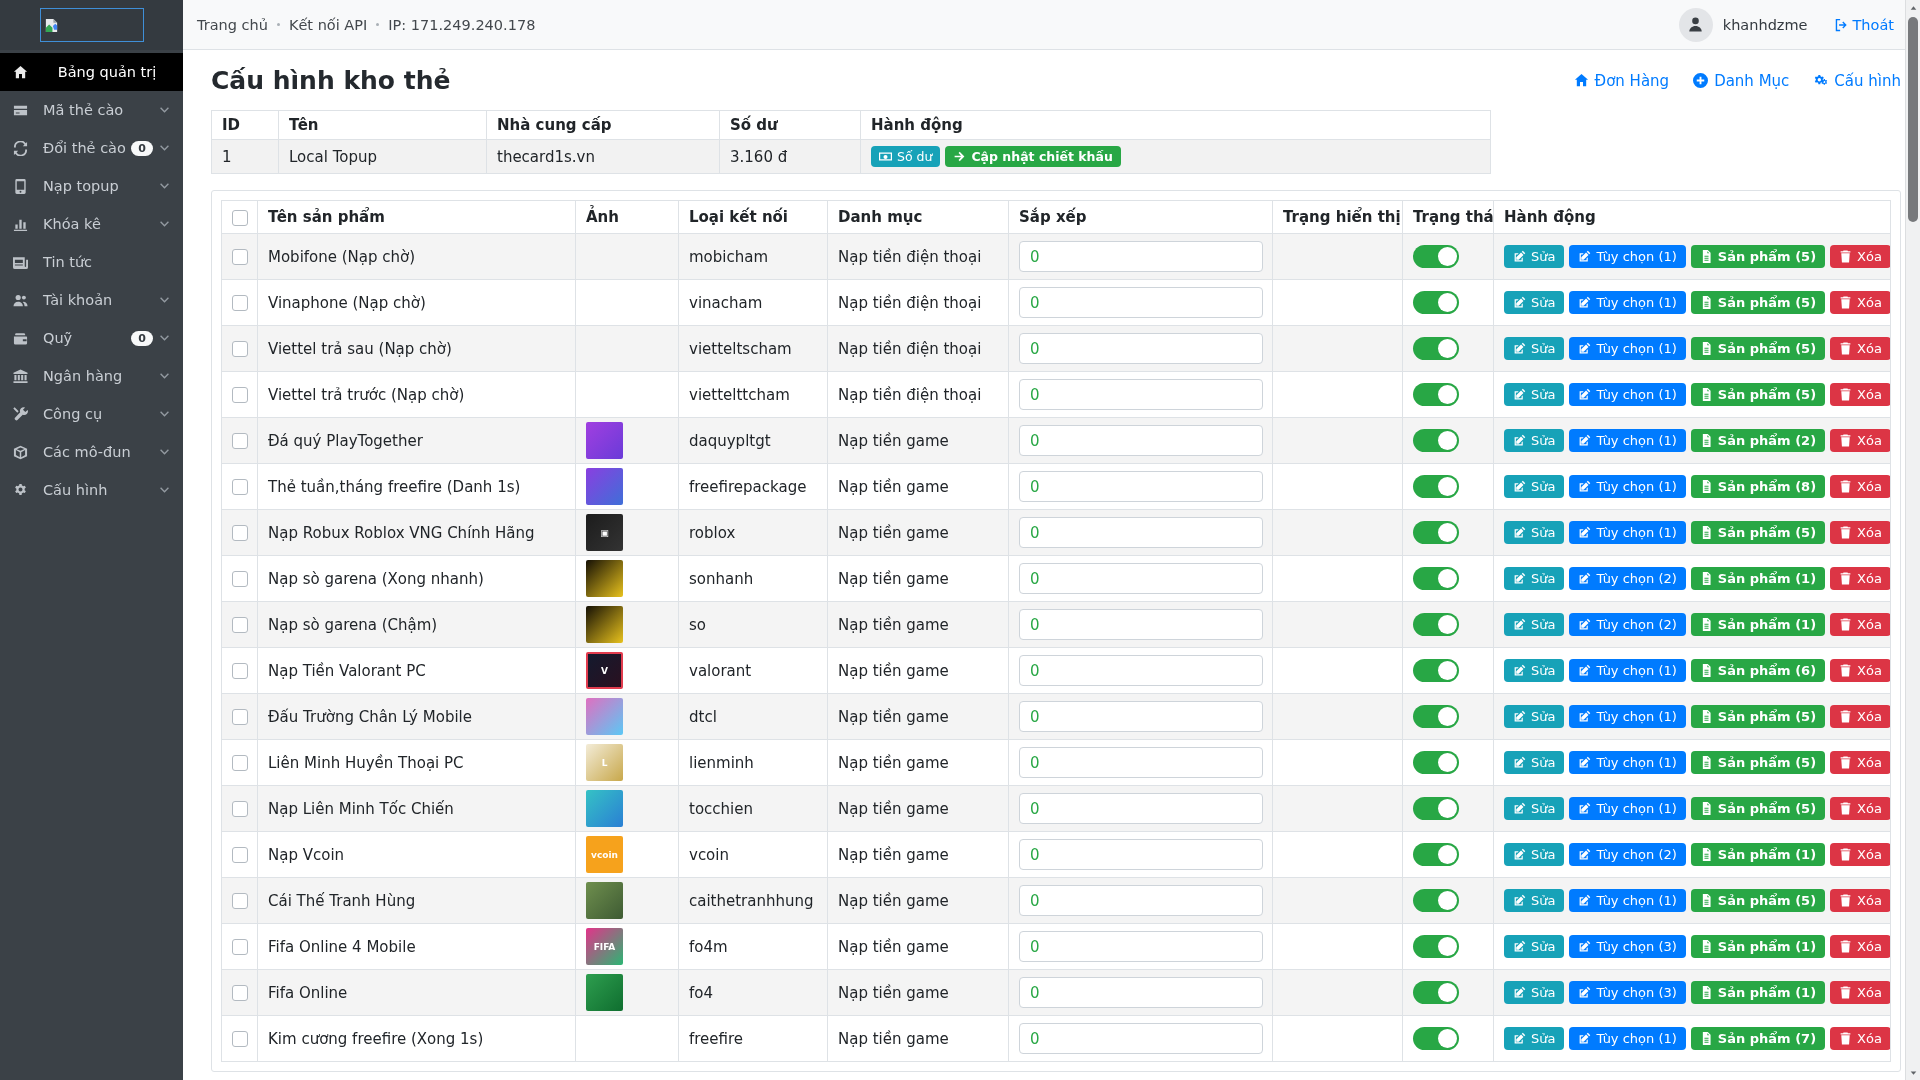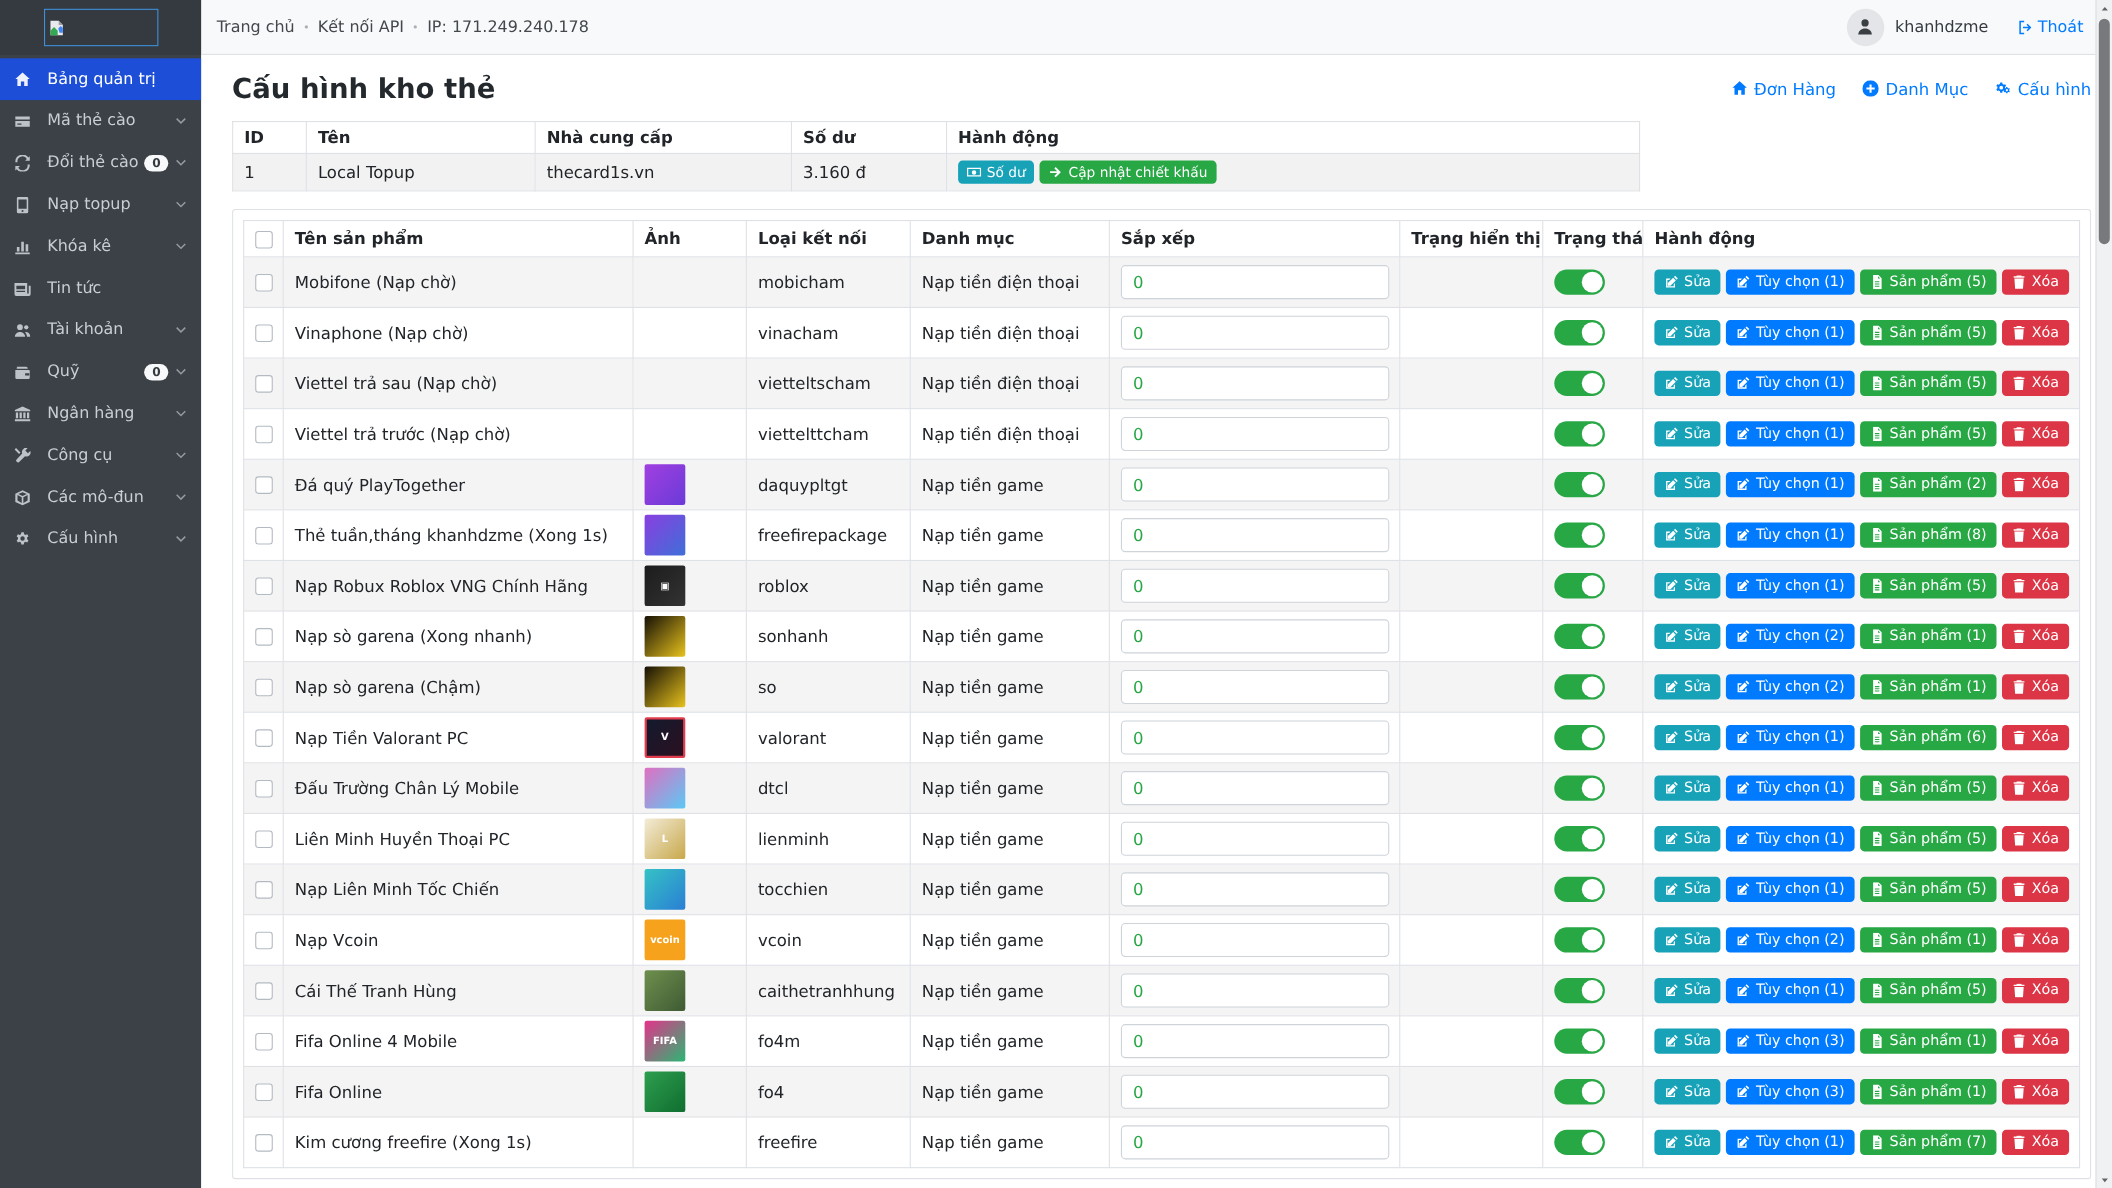--- a/index.html
+++ b/index.html
@@ -5,21 +5,21 @@
   html,body{margin:0;padding:0;}
   body{width:1920px;height:1080px;overflow:hidden;font-family:"DejaVu Sans","Liberation Sans",sans-serif;background:#fff;color:#212529;}
   .app{display:flex;width:1920px;height:1080px;position:relative;}
 
   
   .sidebar{width:183px;flex-shrink:0;background:#3b4147;display:flex;flex-direction:column;}
   .logo-area{height:50px;background:#343a40;display:flex;align-items:center;justify-content:center;}
   .logo-frame{width:104px;height:34px;border:1px solid #3f8fd8;box-sizing:border-box;display:flex;align-items:center;padding-left:3px;}
   .menu{padding-top:3px;}
   .s-item{height:38px;display:flex;align-items:center;padding:0 12px 0 13px;color:#c9ced4;font-size:14.5px;cursor:pointer;}
-  .s-item.active{background:#1d4ed8;color:#fff;}
+  .s-item.active{background:#000000;color:#fff;text-align:center;}
   .s-icon{width:23px;flex-shrink:0;display:flex;opacity:.92;}
   .s-icon svg{width:15px;height:15px;fill:currentColor;}
   .s-label{flex:1;margin-left:7px;white-space:nowrap;}
   .s-badge{background:#f8f9fa;color:#343a40;font-size:11px;font-weight:bold;border-radius:9px;padding:1px 7px;margin-right:6px;}
   .s-chev{width:12px;color:#939aa1;display:flex;}
   .s-chev svg{width:11px;height:11px;fill:currentColor;}
 
   
   .main{flex:1;display:flex;flex-direction:column;min-width:0;}
   .topnav{height:50px;background:#f8f9fa;border-bottom:1px solid #dee2e6;display:flex;align-items:center;padding:0 26px 0 14px;box-sizing:border-box;}
@@ -49,21 +49,21 @@
   .card{border:1px solid #dee2e6;border-radius:3px;padding:9px;width:1690px;box-sizing:border-box;}
   .toolbar{display:flex;gap:6px;margin-bottom:9px;}
   .ptable{width:100%;}
   .ptable td{height:37px;padding:4px 10px;}
   .ptable tbody tr:nth-child(odd){background:#f4f4f4;}
   .ptable thead th{padding:7px 10px;}
 
   
   .btn{display:inline-flex;align-items:center;gap:6px;border:none;border-radius:4px;color:#fff;font-size:14.5px;padding:7px 12px;cursor:pointer;font-family:inherit;white-space:nowrap;}
   .btn svg{width:13px;height:13px;fill:currentColor;flex-shrink:0;}
-  .btn-blue{background:var(--primary);} .btn-green{background:var(--success);}
+  .btn-blue{background:var(--primary);} .btn-green{background:var(--success);font-weight:bold;}
   .btn-teal{background:var(--info);} .btn-red{background:var(--danger);}
   .btn-sm{font-size:13px;padding:4px 9px;gap:5px;border-radius:4px;}
   .btn-xs{font-size:12.5px;padding:3px 8px;gap:5px;}
   .actions{display:flex;gap:5px;align-items:center;}
   .cb{appearance:none;-webkit-appearance:none;width:16px;height:16px;border:1.5px solid #b3bac1;border-radius:3px;background:#fff;margin:0;cursor:pointer;vertical-align:middle;}
   .sort-input{width:244px;height:31px;box-sizing:border-box;border:1px solid #ced4da;border-radius:4px;color:var(--success);font-size:15px;padding:0 10px;font-family:inherit;background:#fff;}
   .toggle{width:46px;height:23px;border-radius:12px;background:var(--success);position:relative;display:inline-block;cursor:pointer;vertical-align:middle;}
   .toggle::after{content:"";position:absolute;right:2px;top:2px;width:19px;height:19px;border-radius:50%;background:#fff;}
   .thumb{width:37px;height:37px;border-radius:2px;display:flex;align-items:center;justify-content:center;color:#fff;font-weight:bold;font-size:9px;box-sizing:border-box;}
 
@@ -614,21 +614,21 @@
                           <path d="M5.5.5h5l.5 1H14V3H2V1.5h3zM2.8 4h10.4l-.8 11.5H3.6z"></path>
                         </svg>
                       </span>
                       <span>Xóa</span>
                     </button>
                   </div>
                 </td>
               </tr>
               <tr>
                 <td><input type="checkbox" class="cb" style=""></td>
-                <td>Thẻ tuần,tháng khanhdzme (Xong 1s)</td>
+                <td>Thẻ tuần,tháng freefire (Danh 1s)</td>
                 <td>
                   <div class="thumb" style="background: linear-gradient(135deg, rgb(138, 63, 224), rgb(63, 111, 216));"></div>
                 </td>
                 <td>freefirepackage</td>
                 <td>Nạp tiền game</td>
                 <td><input class="sort-input" value="0" style=""></td>
                 <td></td>
                 <td><span class="toggle"></span></td>
                 <td>
                   <div class="actions">

